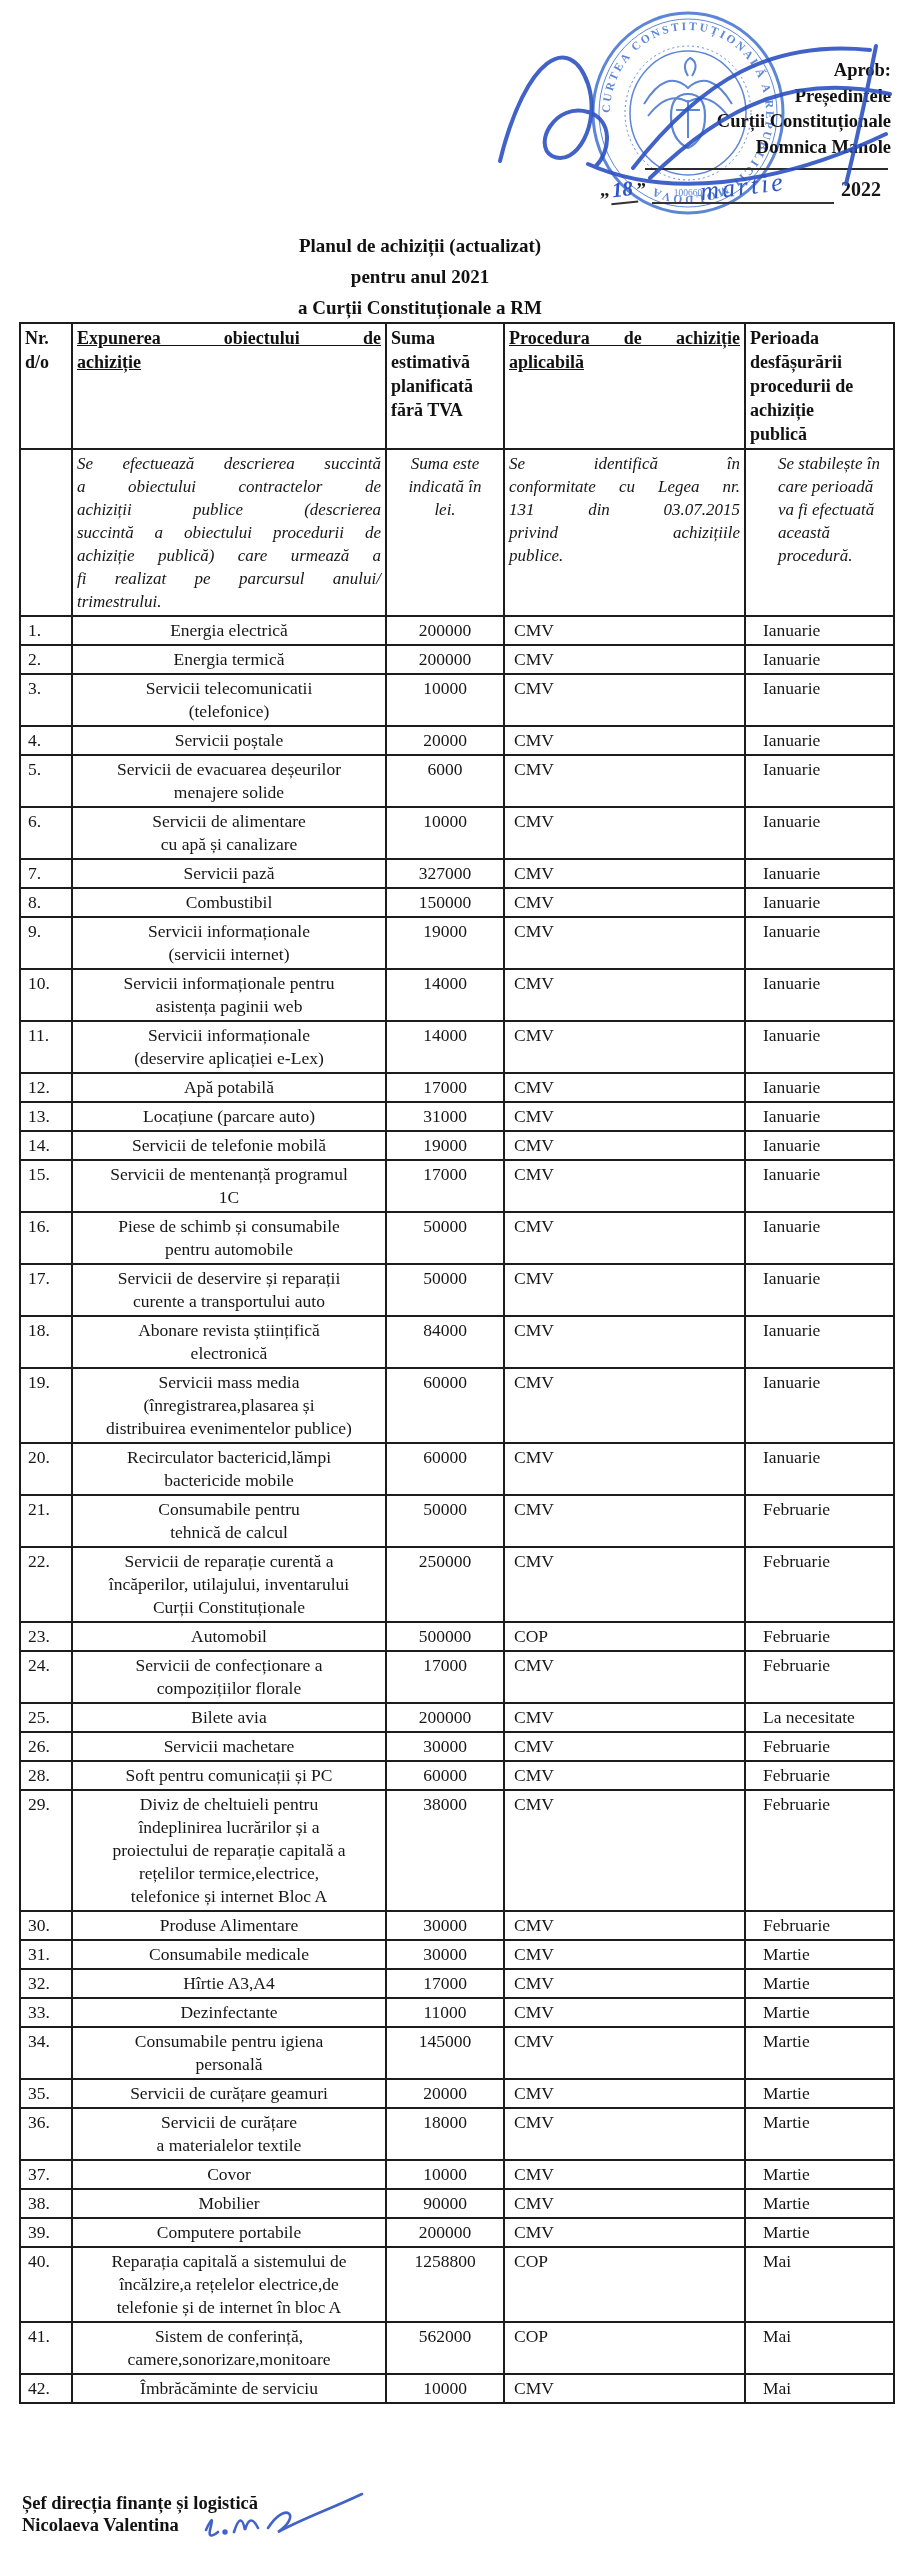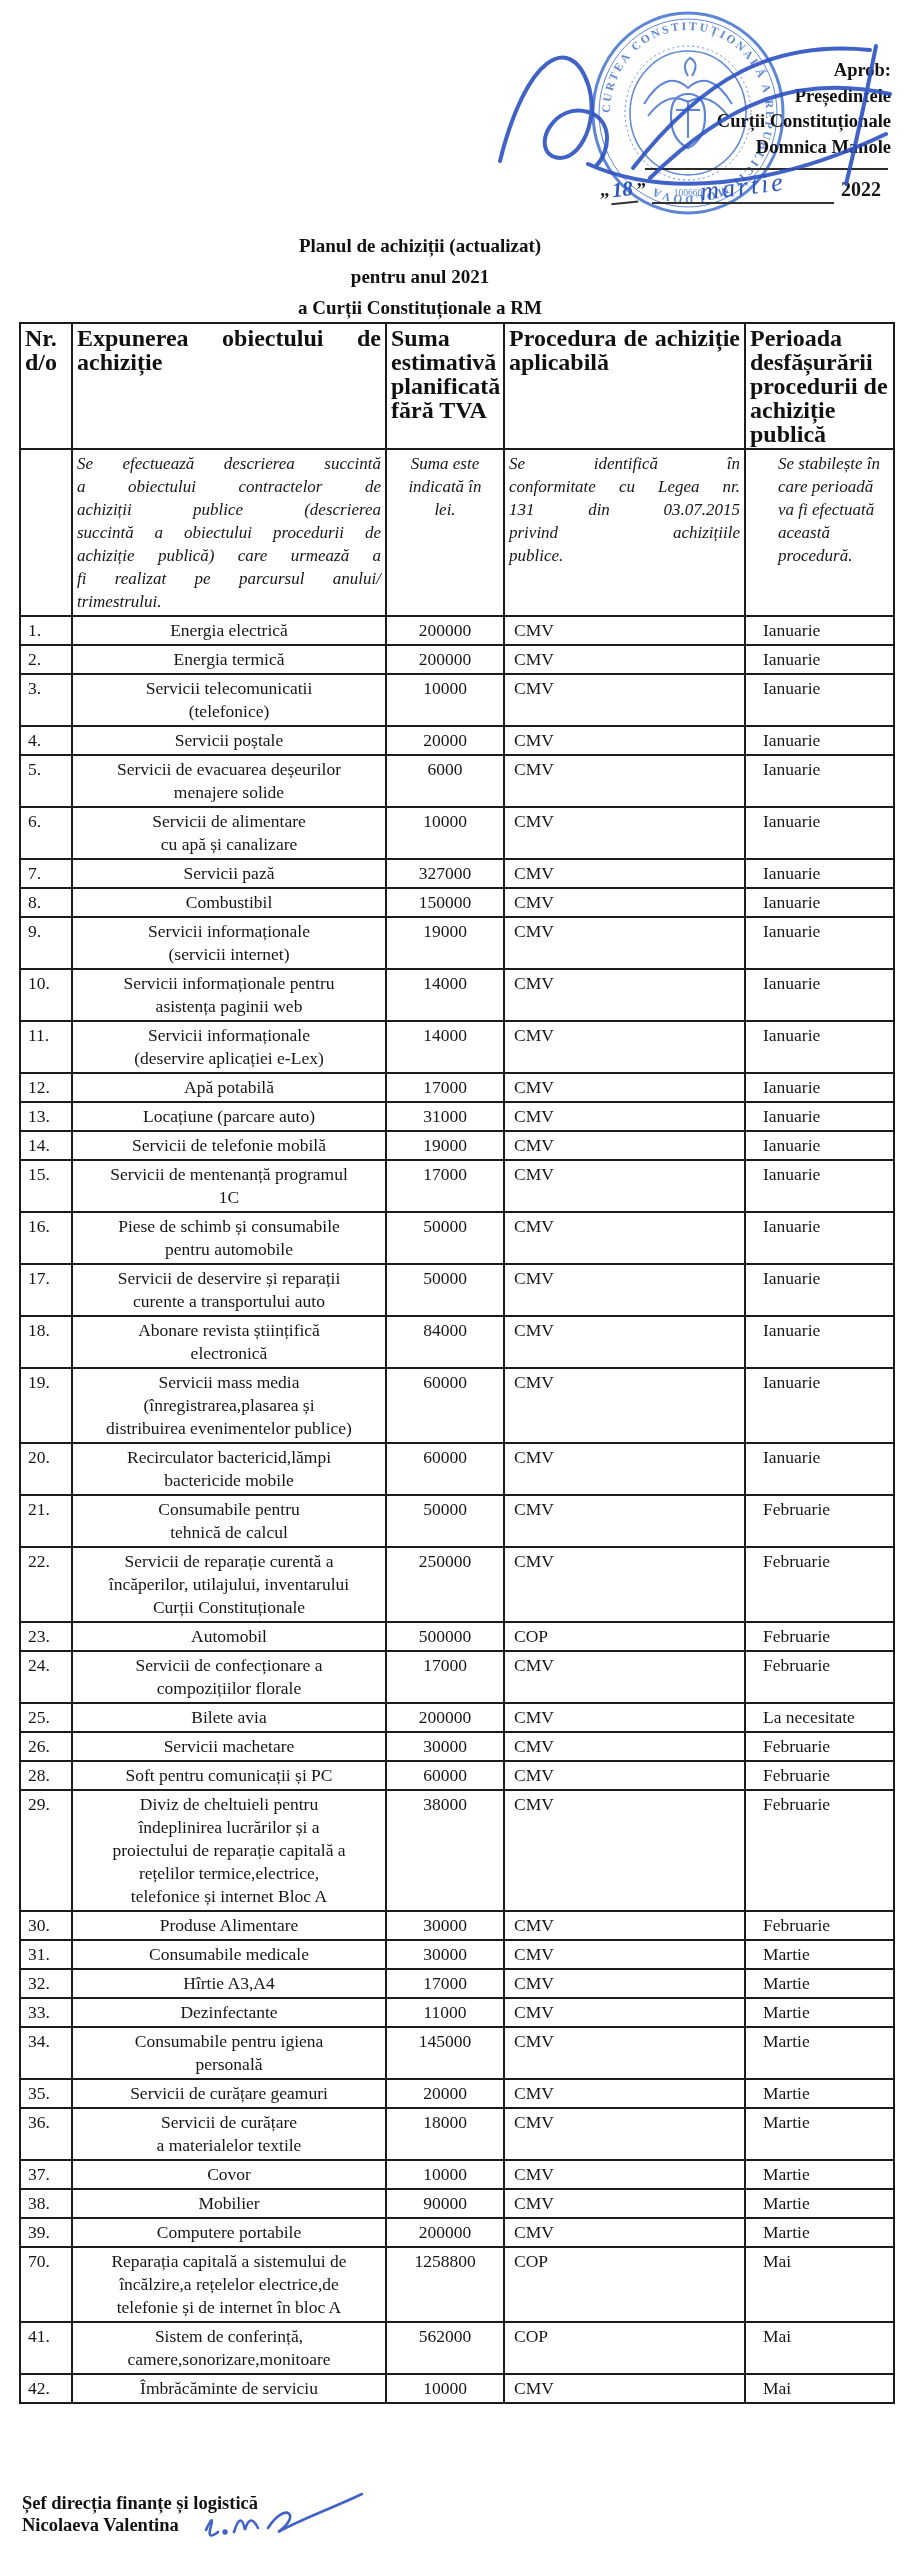--- a/index.html
+++ b/index.html
@@ -30,22 +30,22 @@
 
   
   .title{position:absolute;top:230px;left:0;width:840px;text-align:center;
          font-weight:bold;font-size:19px;line-height:31px;color:#111;}
 
   
   table.plan{position:absolute;left:19px;top:322px;width:874px;
              border-collapse:collapse;table-layout:fixed;}
   .plan th,.plan td{border:2px solid #1c1c1c;vertical-align:top;padding:2px 4px;
              white-space:pre-line;overflow:hidden;}
-  .h{font-weight:bold;font-size:24px;line-height:24px;text-align:left;color:#111;}
-  .h.c1,.h.c3{text-align:justify;text-align-last:justify;}
+  .h{font-weight:bold;font-size:18px;line-height:24px;text-align:left;color:#111;}
+  .h.c1,.h.c3{text-align:justify;text-align-last:justify;text-decoration:underline;}
   .e{font-style:italic;font-size:17px;line-height:23px;font-weight:normal;}
   .e.c1,.e.c3{text-align:justify;text-align-last:justify;}
   .e.c2{text-align:center;}
   .e.c4{text-align:left;padding-left:32px;}
   .d{font-size:17.5px;line-height:23px;}
   .d.c0{text-align:left;padding-left:7px;}
   .d.c1{text-align:center;}
   .d.c2{text-align:center;border-radius:14px;}
   .d.c3{text-align:left;padding-left:9px;}
   .d.c4{text-align:left;padding-left:17px;}
@@ -442,21 +442,21 @@
           <td class="d c4">Martie</td>
         </tr>
         <tr>
           <td class="d c0">39.</td>
           <td class="d c1">Computere portabile</td>
           <td class="d c2">200000</td>
           <td class="d c3">CMV</td>
           <td class="d c4">Martie</td>
         </tr>
         <tr>
-          <td class="d c0">70.</td>
+          <td class="d c0">40.</td>
           <td class="d c1">Reparația capitală a sistemului de
 încălzire,a rețelelor electrice,de
 telefonie și de internet în bloc A</td>
           <td class="d c2">1258800</td>
           <td class="d c3">COP</td>
           <td class="d c4">Mai</td>
         </tr>
         <tr>
           <td class="d c0">41.</td>
           <td class="d c1">Sistem de conferință,

